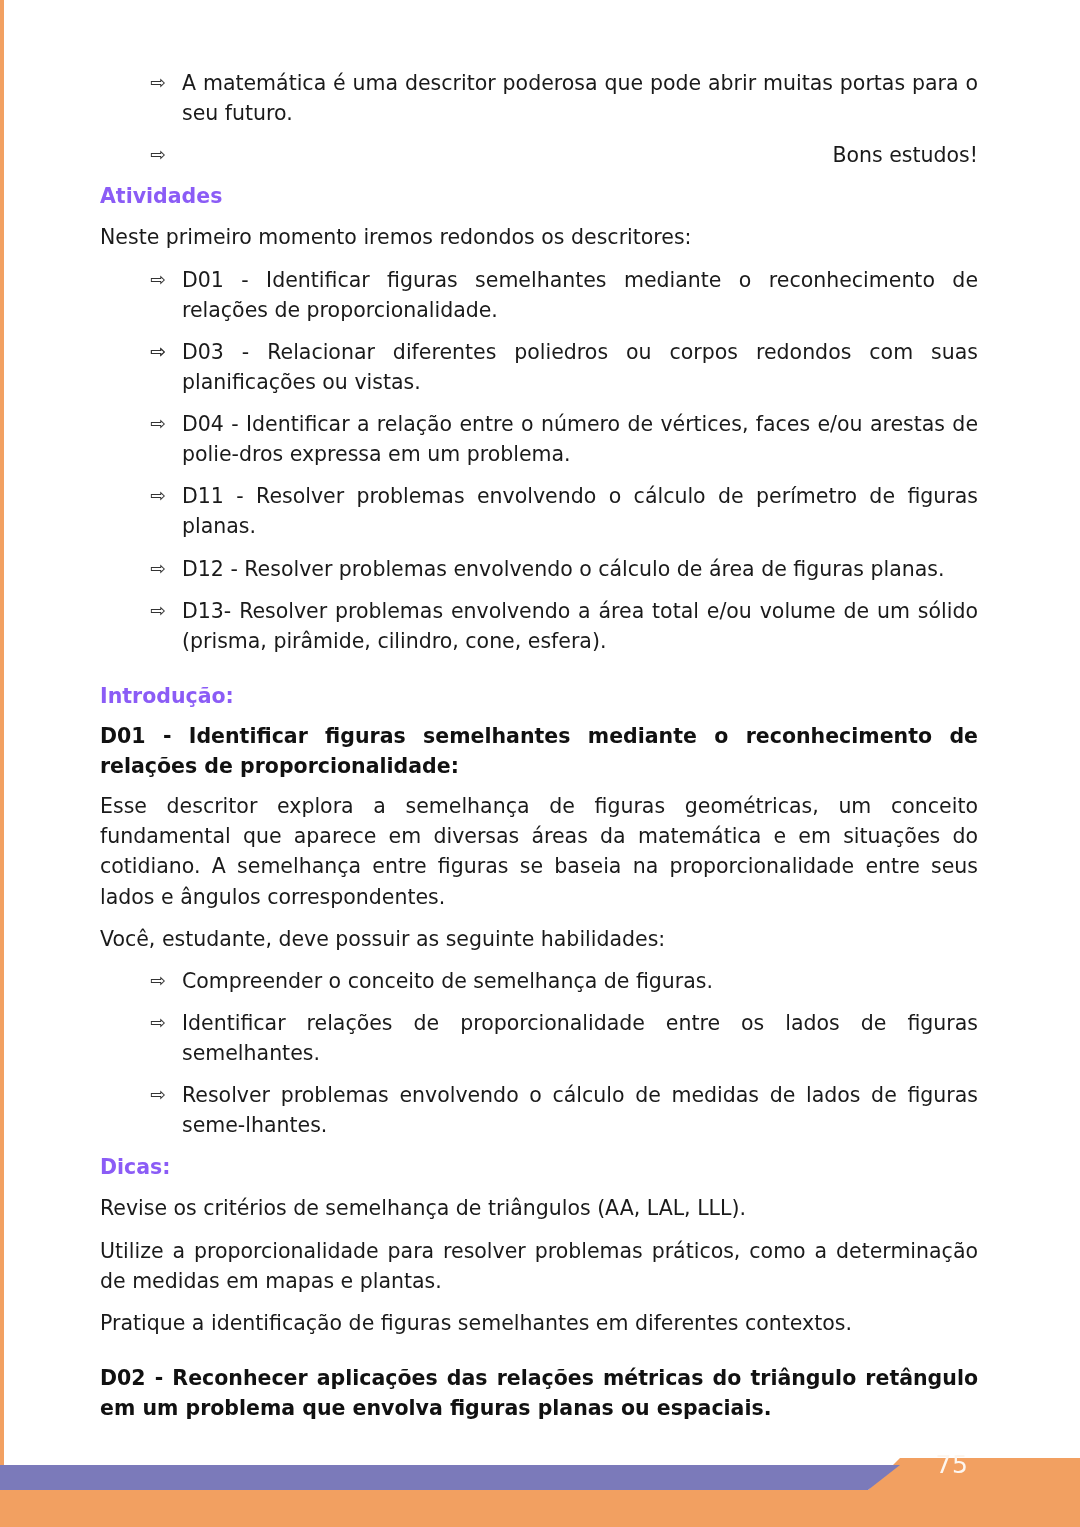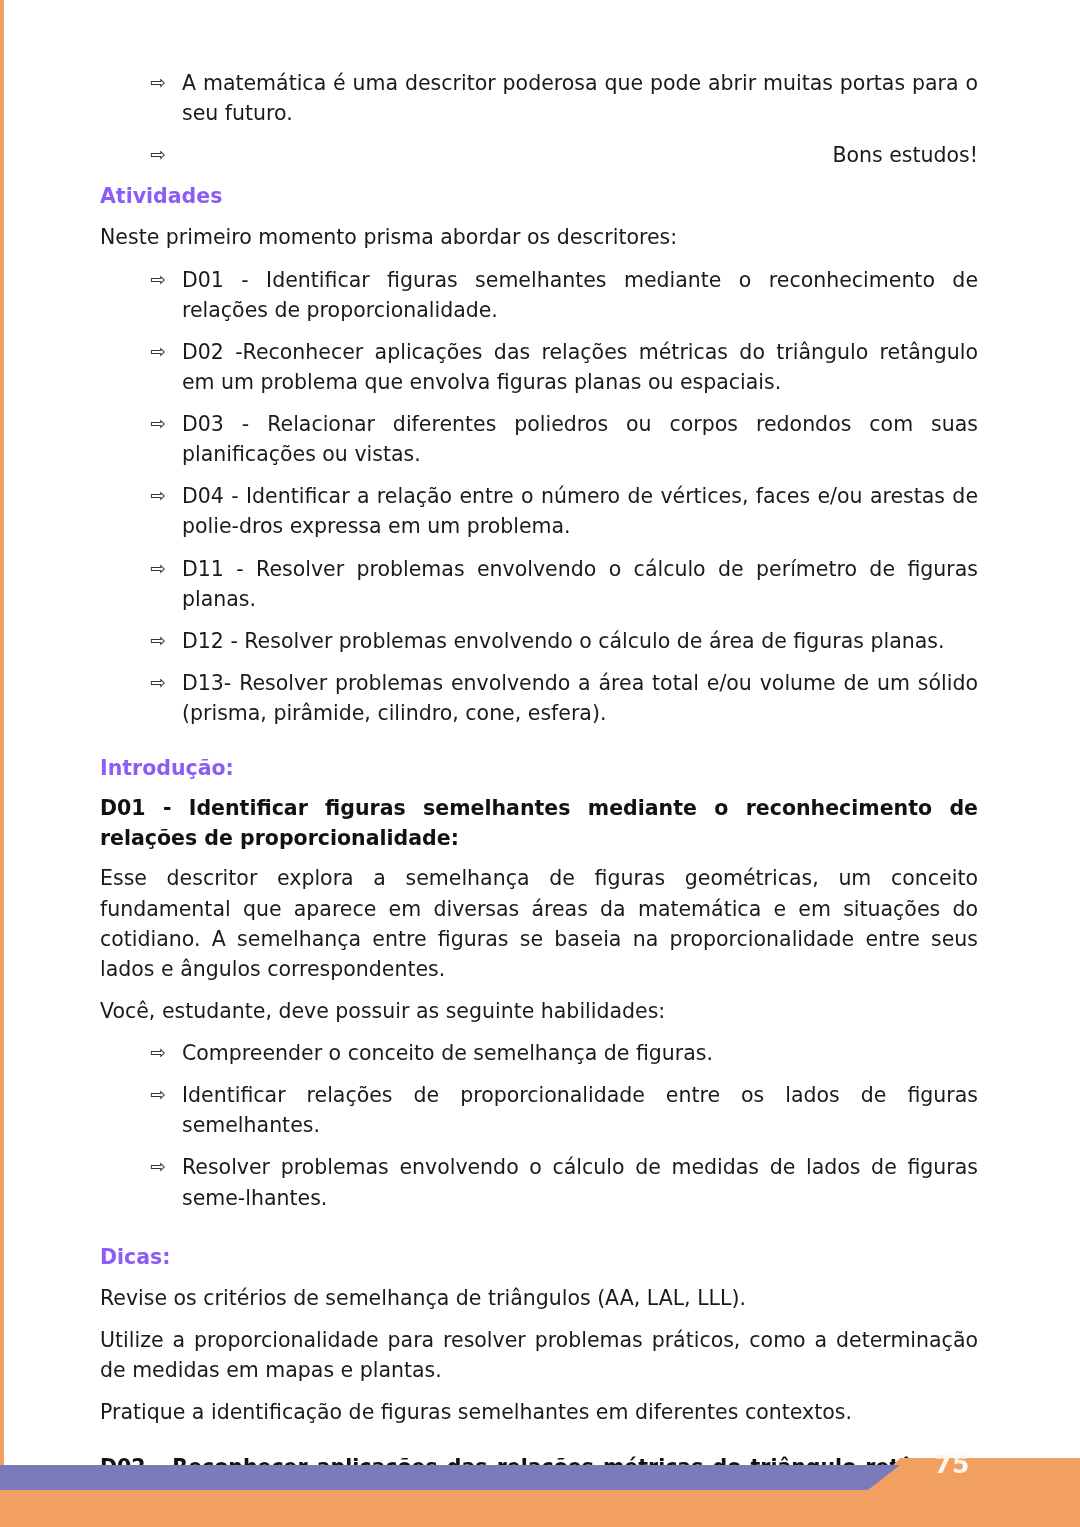--- a/index.html
+++ b/index.html
@@ -124,21 +124,21 @@
     width: 1080px;
     height: 107px;
   }
   .page-number {
     position: absolute;
     left: 922px;
     top: 1450px;
     width: 60px;
     text-align: center;
     font-size: 25px;
-    font-weight: bold;
+    font-weight: normal;
     color: #fdf6ef;
     letter-spacing: 0.5px;
   }
 </style>
 </head>
 <body>
 
 <div class="page">
 
   <div class="left-edge-rule"></div>
@@ -151,30 +151,29 @@
         <span>A matemática é uma descritor poderosa que pode abrir muitas portas para o seu futuro.</span>
       </li>
       <li class="bullet-item">
         <span class="arrow">⇨</span>
       </li>
     </ul>
 
     <div class="plain-indent">Bons estudos!</div>
 
     <h2 class="heading">Atividades</h2>
-    <p class="para">Neste primeiro momento prisma abordar os descritores:</p>
+    <p class="para">Neste primeiro momento iremos redondos os descritores:</p>
 
     <ul class="bullet-list">
       <li class="bullet-item">
         <span class="arrow">⇨</span>
         <span>D01 - Identificar figuras semelhantes mediante o reconhecimento de relações de proporcionalidade.</span>
       </li>
       <li class="bullet-item">
         <span class="arrow">⇨</span>
-        <span>D02 -Reconhecer aplicações das relações métricas do triângulo retângulo em um problema que envolva figuras planas ou espaciais.</span>
       </li>
       <li class="bullet-item">
         <span class="arrow">⇨</span>
         <span>D03 - Relacionar diferentes poliedros ou corpos redondos com suas planificações ou vistas.</span>
       </li>
       <li class="bullet-item">
         <span class="arrow">⇨</span>
         <span>D04 - Identificar a relação entre o número de vértices, faces e/ou arestas de polie-dros expressa em um problema.</span>
       </li>
       <li class="bullet-item">
@@ -204,21 +203,21 @@
       <li class="bullet-item">
         <span class="arrow">⇨</span>
         <span>Identificar relações de proporcionalidade entre os lados de figuras semelhantes.</span>
       </li>
       <li class="bullet-item">
         <span class="arrow">⇨</span>
         <span>Resolver problemas envolvendo o cálculo de medidas de lados de figuras seme-lhantes.</span>
       </li>
     </ul>
 
-    <h2 class="heading" style="margin-top:30px;">Dicas:</h2>
+    <h2 class="heading" style="margin-top:13px;">Dicas:</h2>
     <p class="para">Revise os critérios de semelhança de triângulos (AA, LAL, LLL).</p>
     <p class="para">Utilize a proporcionalidade para resolver problemas práticos, como a determinação de medidas em mapas e plantas.</p>
     <p class="para">Pratique a identificação de figuras semelhantes em diferentes contextos.</p>
 
     <h3 class="heading-block gap-before">D02 - Reconhecer aplicações das relações métricas do triângulo retângulo em um problema que envolva figuras planas ou espaciais.</h3>
 
   </div>
 
   <div class="footer">
     <svg viewBox="0 0 1080 107" xmlns="http://www.w3.org/2000/svg">

